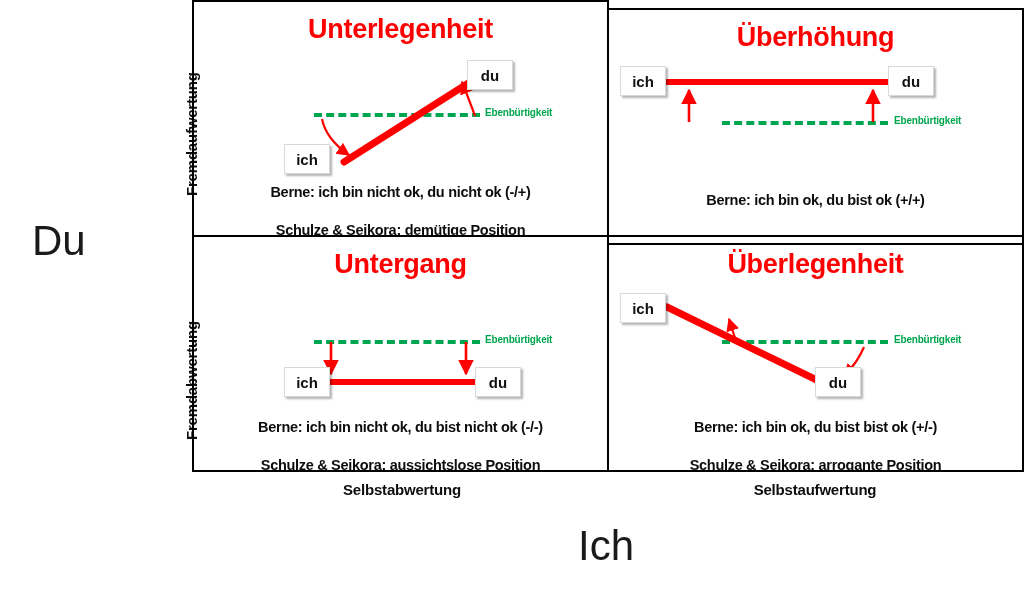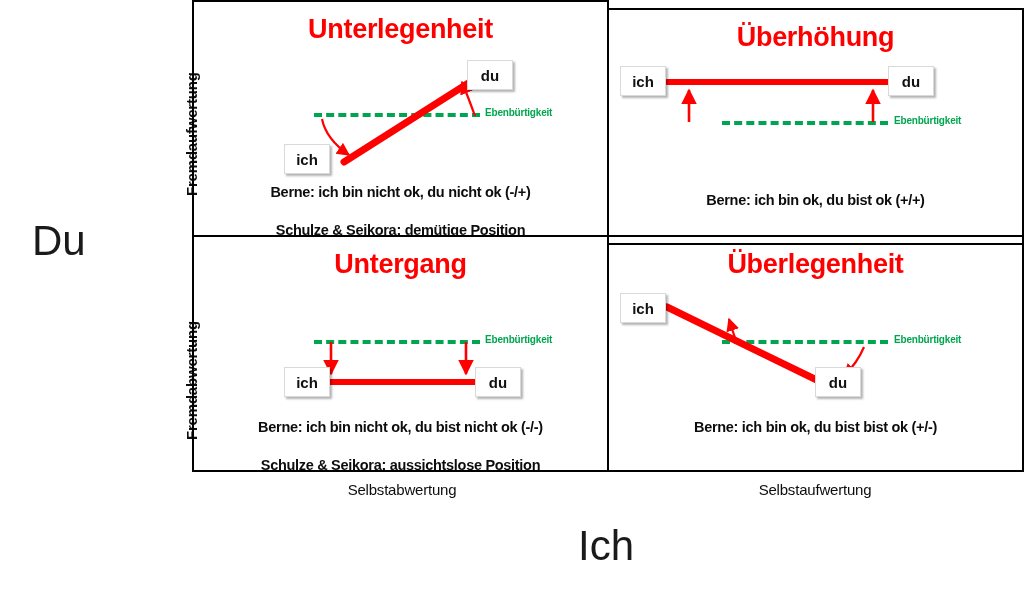--- a/index.html
+++ b/index.html
@@ -36,21 +36,21 @@
     white-space:nowrap;
     transform-origin:0 0;
     transform:rotate(-90deg);
   }
   #lbl-fremdauf{ left:183px; top:196px; }
   #lbl-fremdab { left:183px; top:440px; }
 
   .axis-bottom{
     position:absolute;
     color:#0d0d0d;
-    font-weight:normal;
+    font-weight:bold;
     font-size:15px;
     letter-spacing:-0.2px;
     white-space:nowrap;
     text-align:center;
   }
   #lbl-selbstab{ left:302px; top:481px; width:200px;}
   #lbl-selbstauf{ left:715px; top:481px; width:200px;}
 
   
   #grid{
@@ -251,16 +251,17 @@
 
         <path d="M128,106 C124,96 122,88 120,82" stroke="#FF0000" stroke-width="2.2" fill="none" marker-end="url(#ah-br)"></path>
 
         <path d="M255,110 C250,122 243,131 235,139" stroke="#FF0000" stroke-width="2.2" fill="none" marker-end="url(#ah-br)"></path>
       </svg>
 
       <div class="pbox" style="left:11px; top:56px;">ich</div>
       <div class="pbox" style="left:206px; top:130px;">du</div>
 
       <div class="q-foot l1">Berne: ich bin ok, du bist bist ok (+/-)</div>
+      <div class="q-foot l2">Schulze &amp; Sejkora: arrogante Position</div>
     </div>
 
   </div>
 </div>
 
 </body></html>

